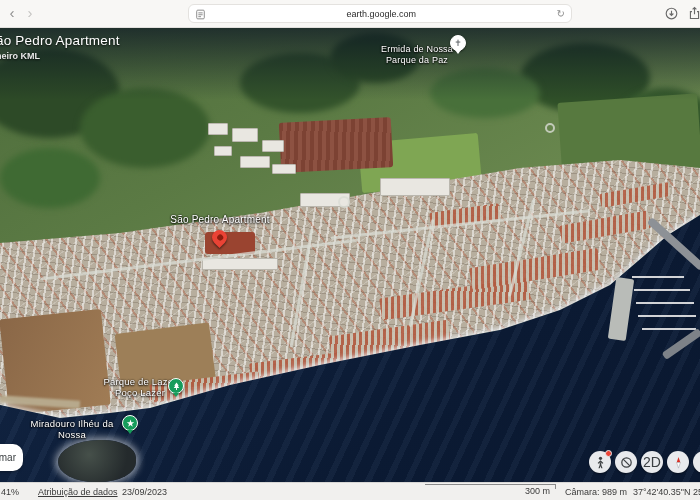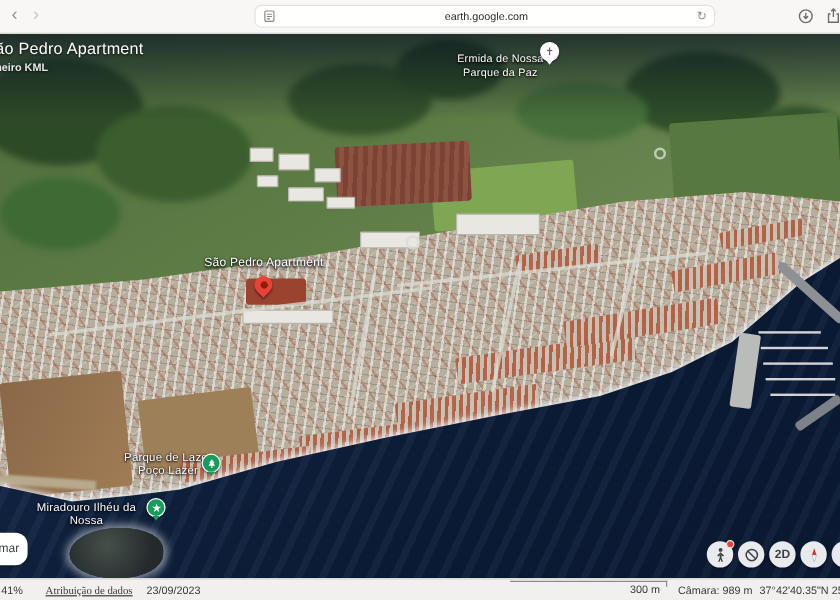--- a/index.html
+++ b/index.html
@@ -7,21 +7,21 @@
     font-family:"Liberation Sans", sans-serif; }
   .stage { position:relative; width:700px; height:500px; overflow:hidden; background:#fff; }
   .abs { position:absolute; }
 
   
   .chrome { left:0; top:0; width:700px; height:28px; background:#f8f7f5;
     border-bottom:1px solid #e2e0dd; z-index:50; }
   .nav-arrow { top:4px; font-size:15px; color:#8f8f8f; width:16px; text-align:center; cursor:default; }
   .nav-arrow.fwd { color:#c4c3c1; }
   .url-pill { left:188px; top:4px; width:384px; height:19px; background:#ffffff;
-    border:1px solid #e4e2df; border-radius:6px; display:flex; align-items:center;margin-left:24px; }
+    border:1px solid #e4e2df; border-radius:6px; display:flex; align-items:center; }
   .url-text { flex:1; text-align:center; font-size:9px; color:#2b2b2b; }
   .pill-icon { width:13px; height:13px; margin:0 5px; flex:0 0 auto; }
   .reload { font-size:10px; color:#8f8f8f; margin:0 6px; }
   .chrome-right-icon { top:6px; width:15px; height:15px; }
 
   
   .map { left:0; top:28px; width:700px; height:454px; overflow:hidden;
     background:linear-gradient(150deg,#4e6d3c 0%,#5b7a44 30%,#69874e 55%,#7a985d 100%); }
   .art, .art * { pointer-events:none; }
   .blob { border-radius:50%; filter:blur(3px); }
@@ -77,29 +77,29 @@
 
   .close-btn { left:-34px; top:416px; width:57px; height:27px; background:#fff;
     border-radius:10px; box-shadow:0 1px 3px rgba(0,0,0,.35); z-index:25;
     display:flex; align-items:center; justify-content:flex-end; padding-right:7px;
     font-size:10px; color:#3c4043; }
 
   .ctl { top:423px; width:22px; height:22px; border-radius:50%; background:#e8eaed;
     z-index:25; display:flex; align-items:center; justify-content:center;
     box-shadow:0 1px 2px rgba(0,0,0,.4); }
   .ctl svg { width:15px; height:15px; }
-  .ctl.twod { font-size:10px; font-weight:bold; color:#3c4043; }
+  .ctl.twod { font-size:14px; font-weight:normal; color:#3c4043; }
   .peg-dot { position:absolute; right:-1px; top:-1px; width:7px; height:7px;
     border-radius:50%; background:#ea4335; border:1px solid #e8eaed; }
 
   
   .statusbar { left:0; top:482px; width:700px; height:18px; background:#f1f0ee;
     border-top:1px solid #d8d7d5; z-index:60; font-size:9px; color:#3a3a3a; }
   .sb { position:absolute; top:4px; white-space:nowrap; }
-  .sb a { color:#3a3a3a; text-decoration:underline;font-family:Liberation Serif, serif; }
+  .sb a { color:#3a3a3a; text-decoration:underline; }
   .scale-line { left:425px; top:1px; width:131px; height:1px; background:#8a8a8a; }
   .scale-tick { left:555px; top:1px; width:1px; height:5px; background:#8a8a8a; }
   .scale-label { left:500px; top:3px; width:50px; text-align:right; }
 </style>
 </head>
 <body>
 
 <div class="stage">
 
   <div class="abs chrome">

